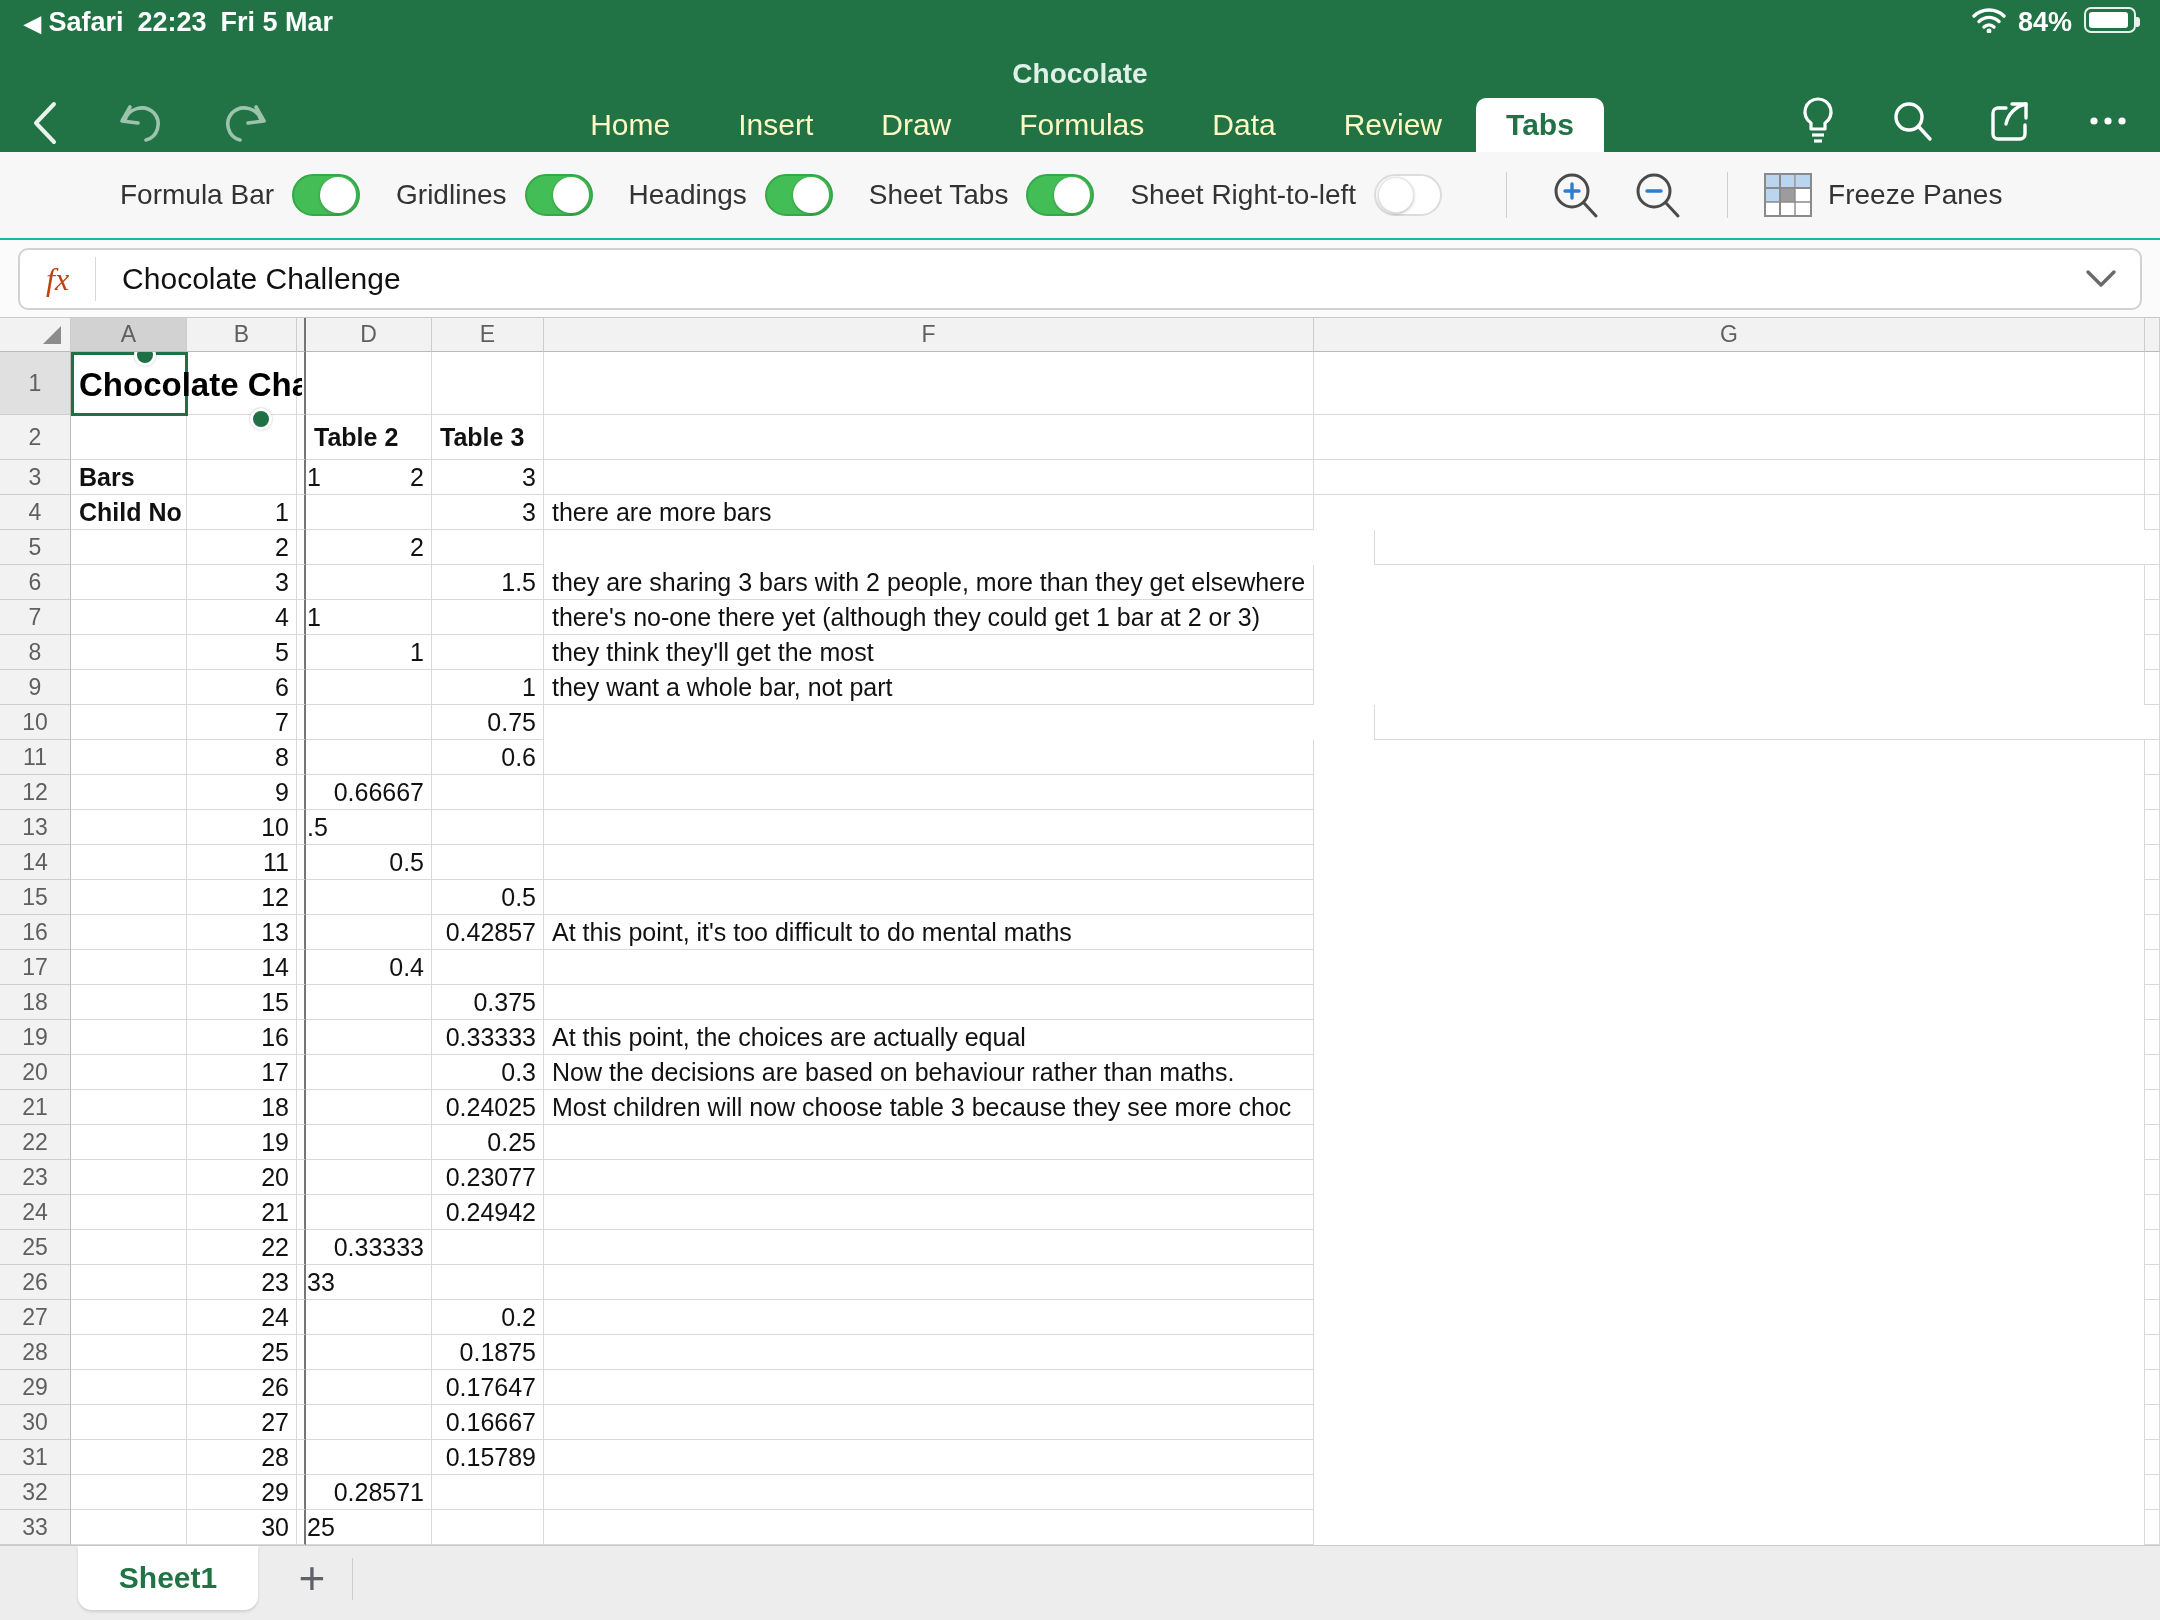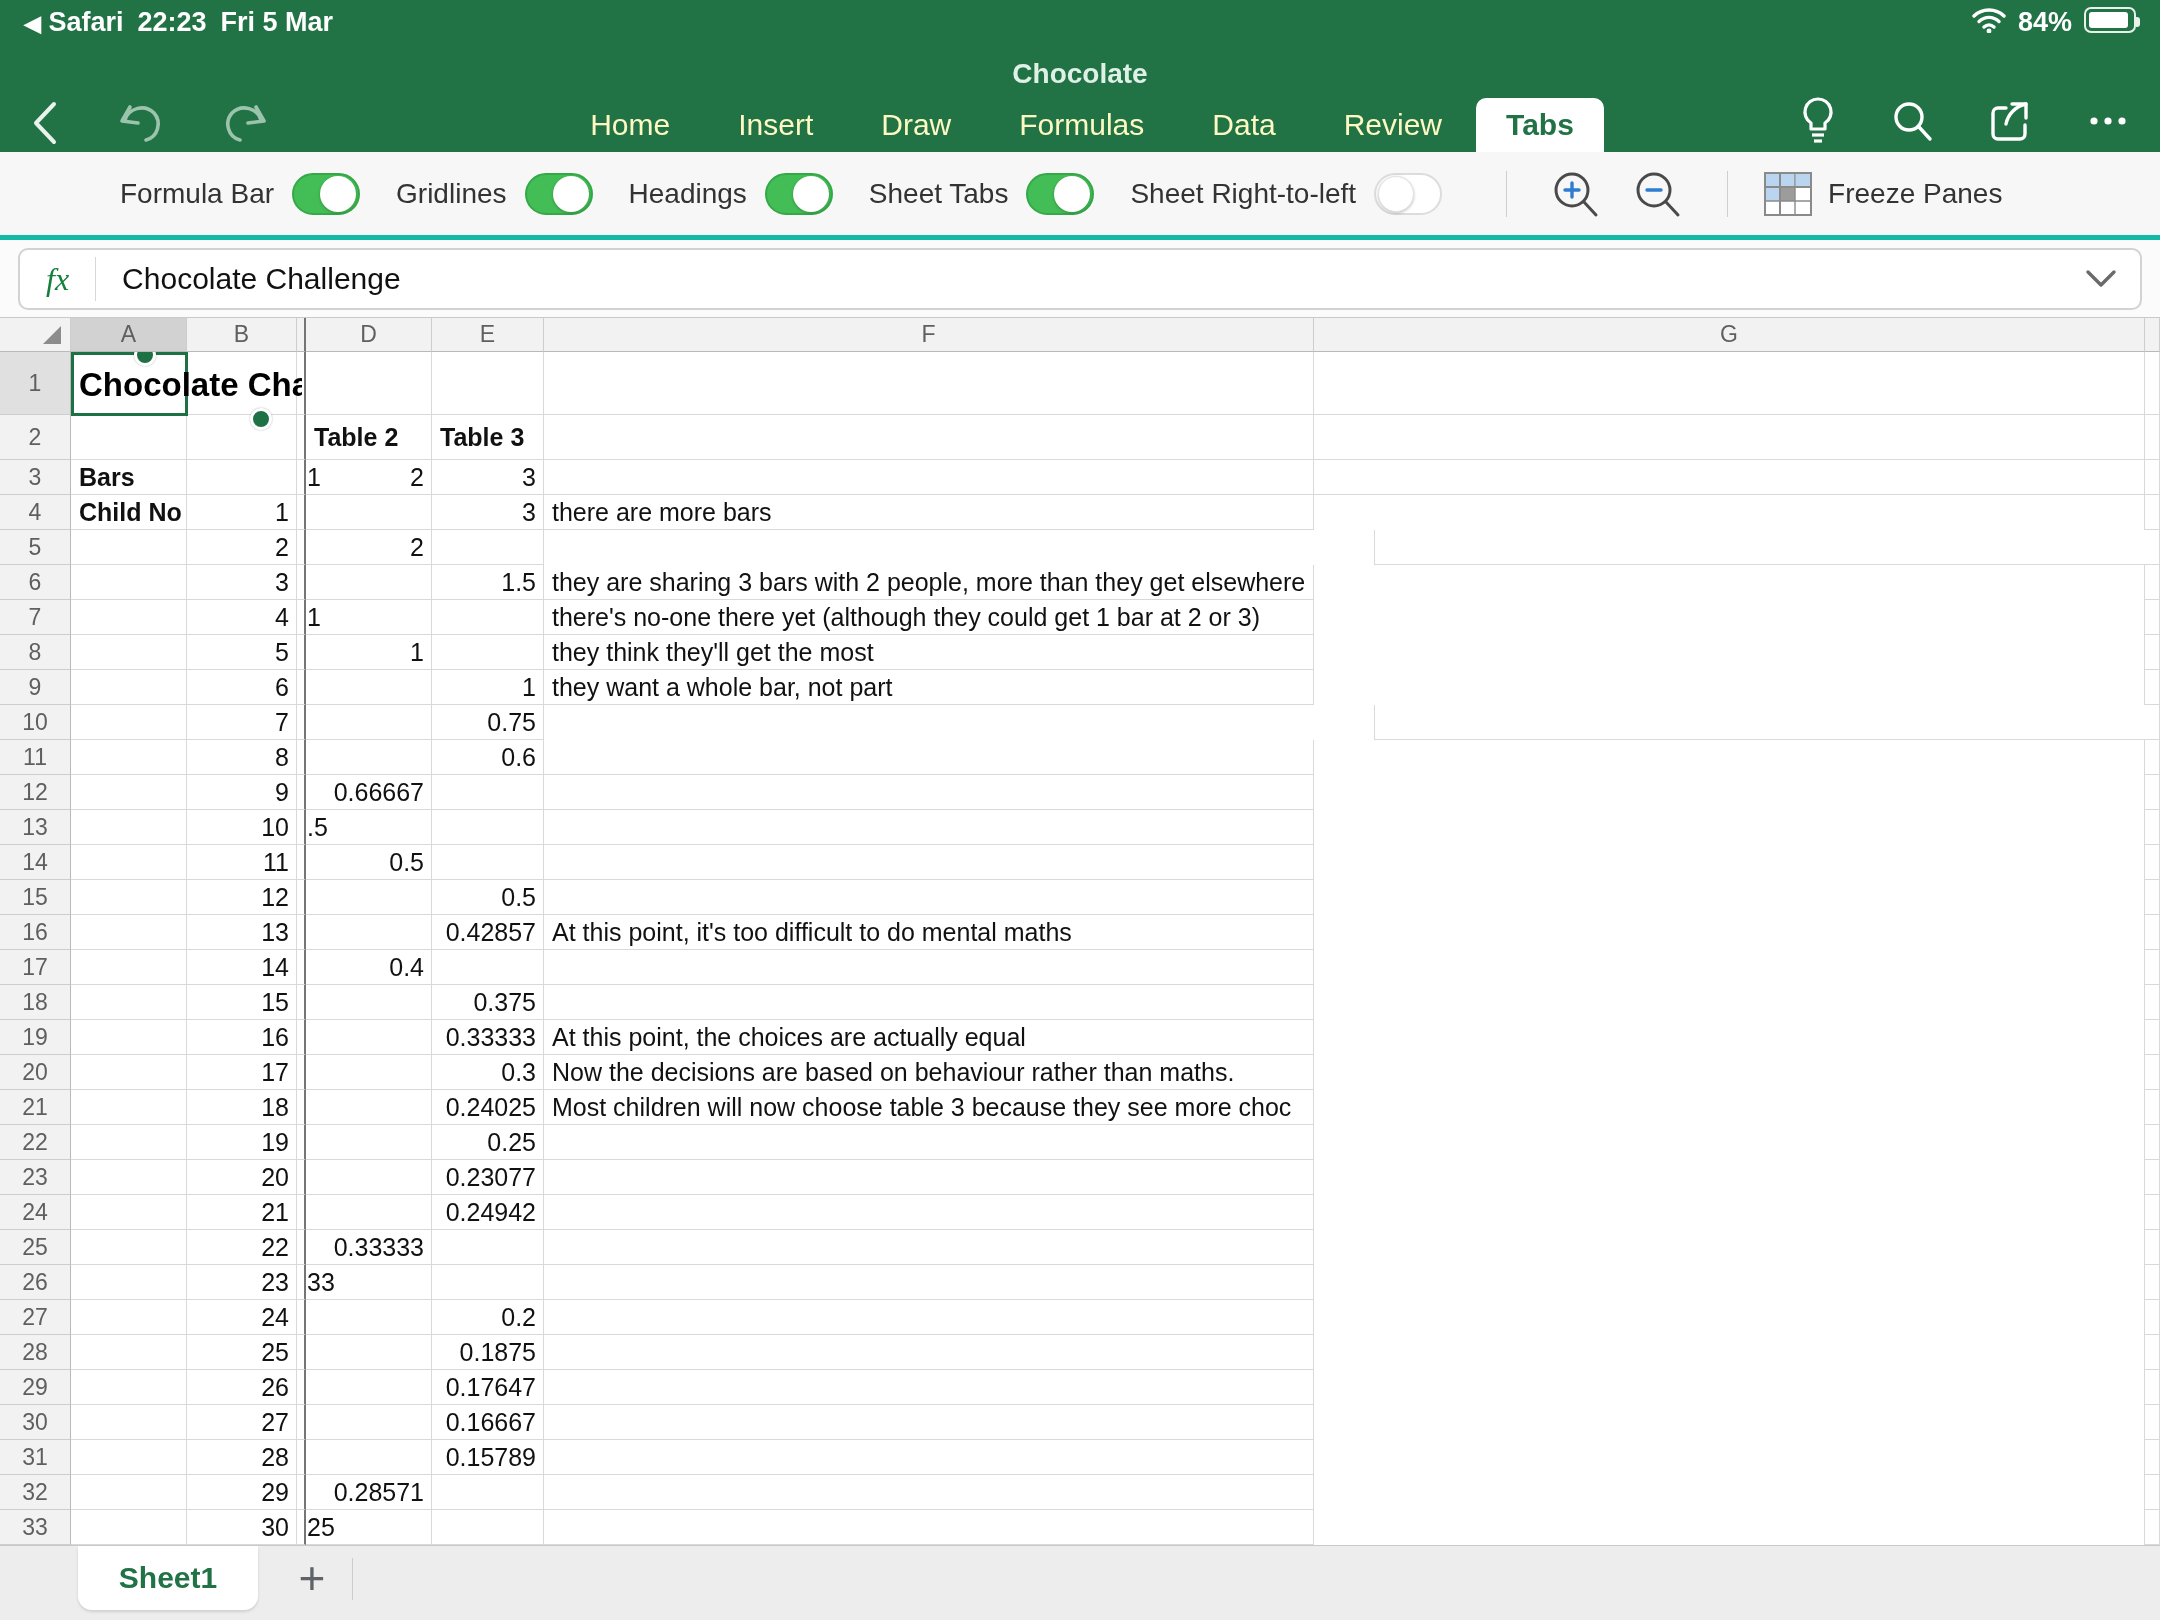--- a/index.html
+++ b/index.html
@@ -27,21 +27,21 @@
   .nav-icons { position:absolute; left:30px; top:56px; display:flex; gap:58px; align-items:center; }
   .ribbon-tabs { position:absolute; left:0; right:0; bottom:0; height:56px;
                  display:flex; justify-content:center; align-items:flex-end; gap:0; }
   .rtab { color:#fef9c3; font-size:30px; padding:10px 34px; cursor:default; }
   .rtab.active { background:#fff; color:#217346; font-weight:700;
                  border-radius:10px 10px 0 0; padding:10px 30px; }
   .right-icons { position:absolute; right:30px; top:52px; display:flex; gap:52px; align-items:center; }
 
   
   .toolbar { position:absolute; left:0; top:152px; width:2160px; height:88px;
-             background:#f7f7f8; border-bottom:5px solid #14b8a6;
+             background:#f7f7f8; border-bottom:2px solid #14b8a6;
              display:flex; align-items:center; padding-left:120px; }
   .tggroup { display:flex; align-items:center; margin-right:36px; }
   .tglabel { font-size:28px; color:#333; margin-right:18px; }
   .tgl { position:relative; width:68px; height:42px; border-radius:21px; flex:none; }
   .tgl.on { background:#43bd56; border:2px solid #35a848; }
   .tgl.off { background:#fff; border:2px solid #dcdcdc; }
   .tgl .knob { position:absolute; top:1px; width:36px; height:36px; border-radius:50%;
                background:#fff; box-shadow:0 1px 3px rgba(0,0,0,.25); }
   .tgl.on .knob { right:2px; }
   .tgl.off .knob { left:2px; border:1px solid #e2e2e2; }
@@ -49,21 +49,21 @@
   .zoombtn { margin:0 14px; display:flex; align-items:center; }
   .freeze { display:flex; align-items:center; gap:16px; margin-left:8px; }
   .freeze-label { font-size:28px; color:#333; }
 
   
   .formula-strip { position:absolute; left:0; top:240px; width:2160px; height:78px;
                    background:#fbfbfb; border-bottom:1px solid #c9c9c9; }
   .fbar { position:absolute; left:18px; right:18px; top:8px; height:62px; background:#fff;
           border:2px solid #d2d2d2; border-radius:10px; display:flex; align-items:center; }
   .fx { font-family:"Liberation Serif", serif; font-style:italic; font-size:32px;
-        color:#15803d; padding:0 26px; }
+        color:#c2410c; padding:0 26px; }
   .fdiv { width:1px; height:44px; background:#d8d8d8; }
   .fvalue { font-size:30px; color:#111; padding-left:26px; flex:1; }
   .fchev { padding-right:22px; }
 
   
   .colheaders { position:absolute; left:0; top:318px; width:2160px; height:34px; display:flex; }
   .ch { height:34px; background:#f2f2f2; border-right:1px solid #cdcdcd;
         border-bottom:1px solid #b9b9b9; color:#5f5f5f; font-size:23px;
         display:flex; align-items:center; justify-content:center; }
   .ch.sel { background:#d2d2d2; }

